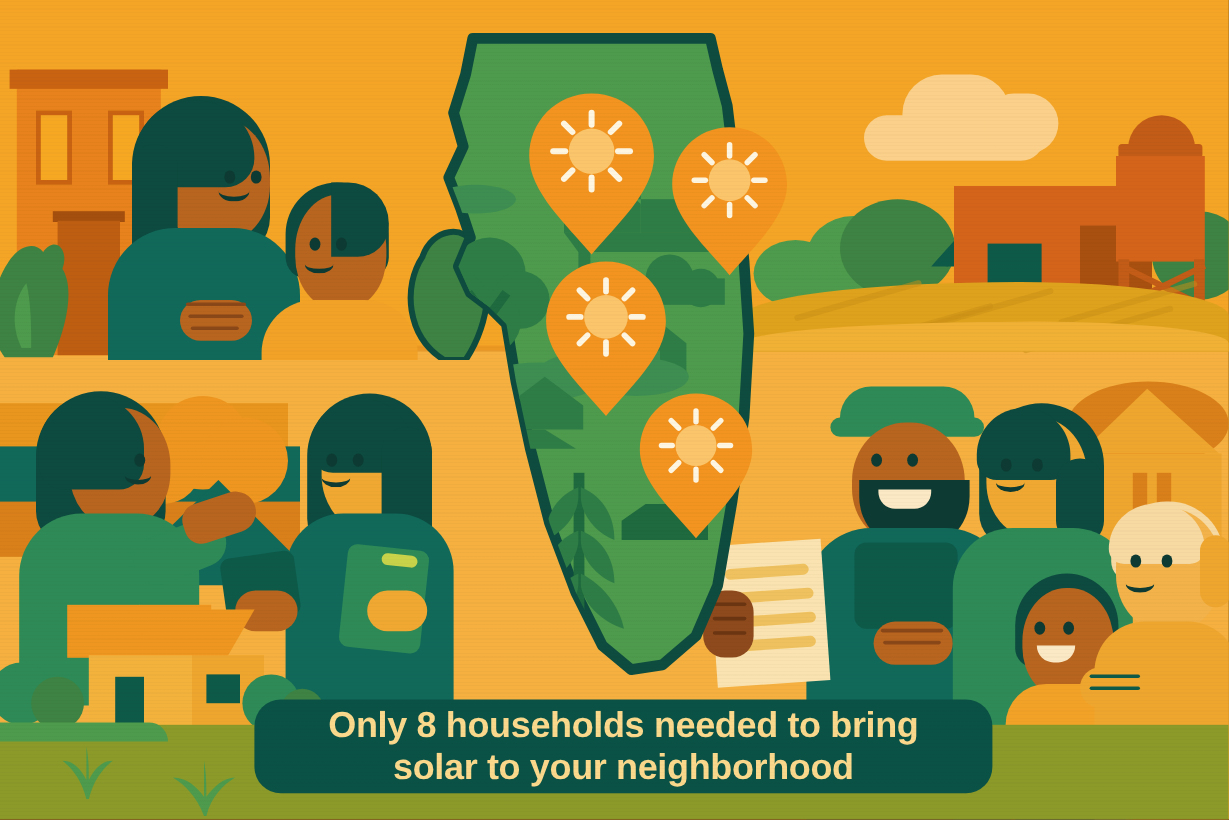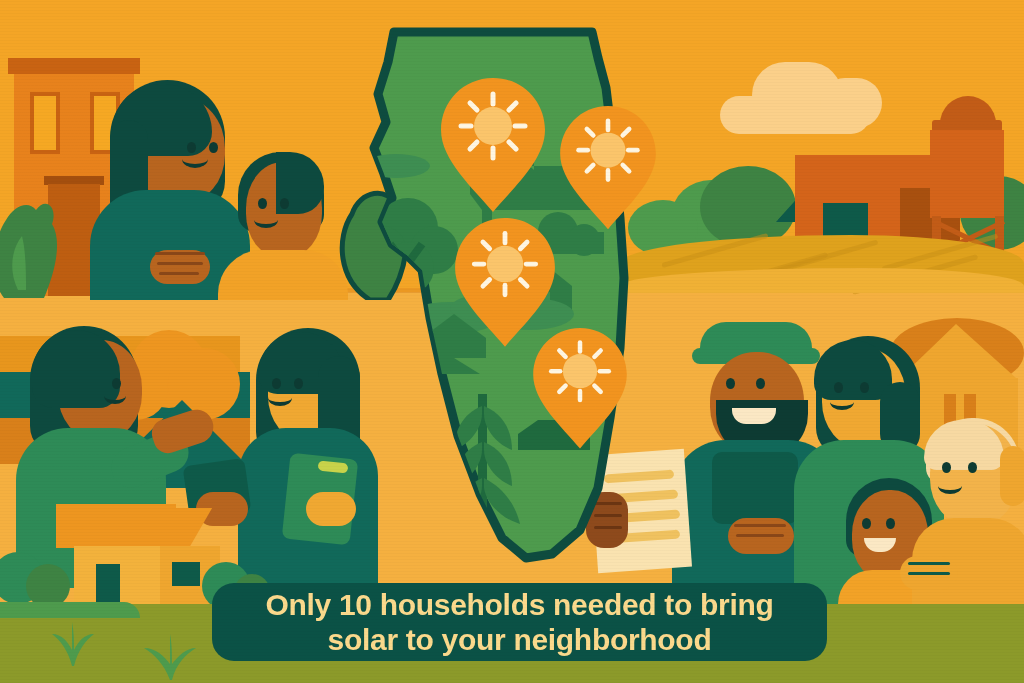--- a/index.html
+++ b/index.html
@@ -421,18 +421,18 @@
   <div class="layer grass"></div>
   <svg class="layer tuft" style="left:48px;top:622px;width:48px;height:44px">
     <path d="M24 44 C20 28 12 18 4 12 C14 12 20 20 24 28 C24 16 24 8 24 0 C26 10 26 20 26 28 C30 20 36 12 46 12 C38 18 30 28 26 44 Z" fill="#4E9B4D"></path>
   </svg>
   <svg class="layer tuft" style="left:142px;top:634px;width:56px;height:46px">
     <path d="M28 46 C22 30 12 20 2 14 C14 14 22 22 28 30 C28 18 28 8 28 0 C30 10 30 22 30 30 C36 22 44 14 54 14 C44 20 34 30 30 46 Z" fill="#4E9B4D"></path>
   </svg>
   <div class="layer" style="left:0;top:602px;width:140px;height:16px;background:#4E9B4D;border-radius:0 40px 0 0;"></div>
 
   <div class="layer" id="caption">
-    <div id="caption-text">Only 10 households needed to bring
+    <div id="caption-text">Only 8 households needed to bring
 solar to your neighborhood</div>
   </div>
 
   <div class="layer noise"></div>
 </div>
 
 </body></html>

